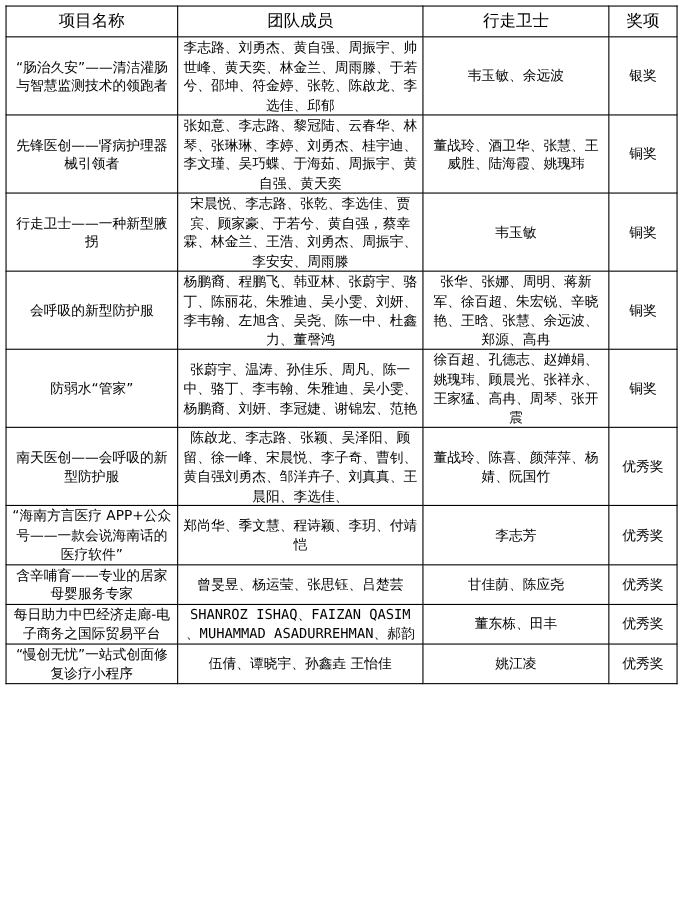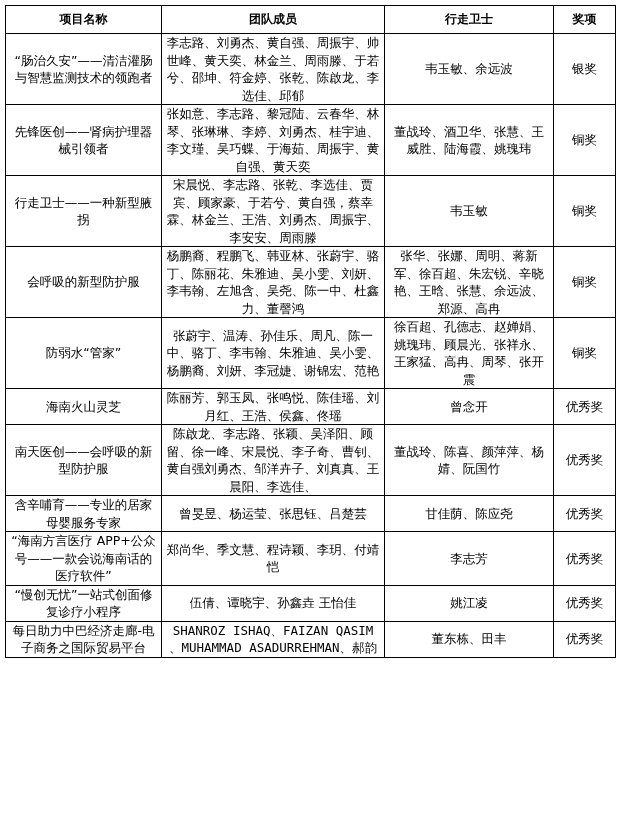--- a/index.html
+++ b/index.html
@@ -10,21 +10,21 @@
     border-collapse: collapse; table-layout: fixed;
     width: 610px;
   }
   table.awards td, table.awards th {
     border: 1.5px solid #000;
     text-align: center; vertical-align: middle;
     font-size: 12.5px; line-height: 17.5px;
     padding: 0 3px; font-weight: normal;
     word-break: break-all;
   }
-  table.awards th { font-weight: bold; font-size: 12px; height: 27px; }
+  table.awards th { font-weight: normal; font-size: 15px; height: 27px; }
   col.c1 { width: 156px; }
   col.c2 { width: 223px; }
   col.c3 { width: 169px; }
   col.c4 { width: 62px; }
   .mono { font-family: "DejaVu Sans Mono", "Liberation Mono", monospace; font-size: 10.5px; }
 </style>
 </head>
 <body>
 
 <table class="awards">
@@ -66,50 +66,44 @@
         <td>杨鹏裔、程鹏飞、韩亚林、张蔚宇、骆丁、陈丽花、朱雅迪、吴小雯、刘妍、李韦翰、左旭含、吴尧、陈一中、杜鑫力、董謦鸿</td>
         <td>张华、张娜、周明、蒋新军、徐百超、朱宏锐、辛晓艳、王晗、张慧、余远波、郑源、高冉</td>
         <td>铜奖</td>
       </tr>
       <tr style="height: 71px;">
         <td>防弱水“管家”</td>
         <td>张蔚宇、温涛、孙佳乐、周凡、陈一中、骆丁、李韦翰、朱雅迪、吴小雯、杨鹏裔、刘妍、李冠婕、谢锦宏、范艳</td>
         <td>徐百超、孔德志、赵婵娟、姚瑰玮、顾晨光、张祥永、王家猛、高冉、周琴、张开震</td>
         <td>铜奖</td>
       </tr>
-      <tr style="height: 35px;">
-        <td>海南火山灵芝</td>
-        <td>陈丽芳、郭玉凤、张鸣悦、陈佳瑶、刘月红、王浩、侯鑫、佟瑶</td>
-        <td>曾念开</td>
-        <td>优秀奖</td>
-      </tr>
       <tr style="height: 71px;">
         <td>南天医创——会呼吸的新型防护服</td>
         <td>陈啟龙、李志路、张颖、吴泽阳、顾留、徐一峰、宋晨悦、李子奇、曹钊、黄自强刘勇杰、邹洋卉子、刘真真、王晨阳、李选佳、</td>
         <td>董战玲、陈喜、颜萍萍、杨婧、阮国竹</td>
-        <td>优秀奖</td>
-      </tr>
-      <tr style="height: 36px;">
-        <td>含辛哺育——专业的居家母婴服务专家</td>
-        <td>曾旻昱、杨运莹、张思钰、吕楚芸</td>
-        <td>甘佳荫、陈应尧</td>
         <td>优秀奖</td>
       </tr>
       <tr style="height: 52px;">
         <td>“海南方言医疗 APP+公众号——一款会说海南话的医疗软件”</td>
         <td>郑尚华、季文慧、程诗颖、李玥、付靖恺</td>
         <td>李志芳</td>
         <td>优秀奖</td>
       </tr>
       <tr style="height: 36px;">
-        <td>“慢创无忧”一站式创面修复诊疗小程序</td>
-        <td>伍倩、谭晓宇、孙鑫垚 王怡佳</td>
-        <td>姚江凌</td>
+        <td>含辛哺育——专业的居家母婴服务专家</td>
+        <td>曾旻昱、杨运莹、张思钰、吕楚芸</td>
+        <td>甘佳荫、陈应尧</td>
         <td>优秀奖</td>
       </tr>
       <tr style="height: 36px;">
         <td>每日助力中巴经济走廊-电子商务之国际贸易平台</td>
         <td class="mono">SHANROZ ISHAQ、FAIZAN QASIM 、MUHAMMAD ASADURREHMAN、郝韵</td>
         <td>董东栋、田丰</td>
         <td>优秀奖</td>
       </tr>
+      <tr style="height: 36px;">
+        <td>“慢创无忧”一站式创面修复诊疗小程序</td>
+        <td>伍倩、谭晓宇、孙鑫垚 王怡佳</td>
+        <td>姚江凌</td>
+        <td>优秀奖</td>
+      </tr>
     </tbody>
 </table>
 
 </body></html>

